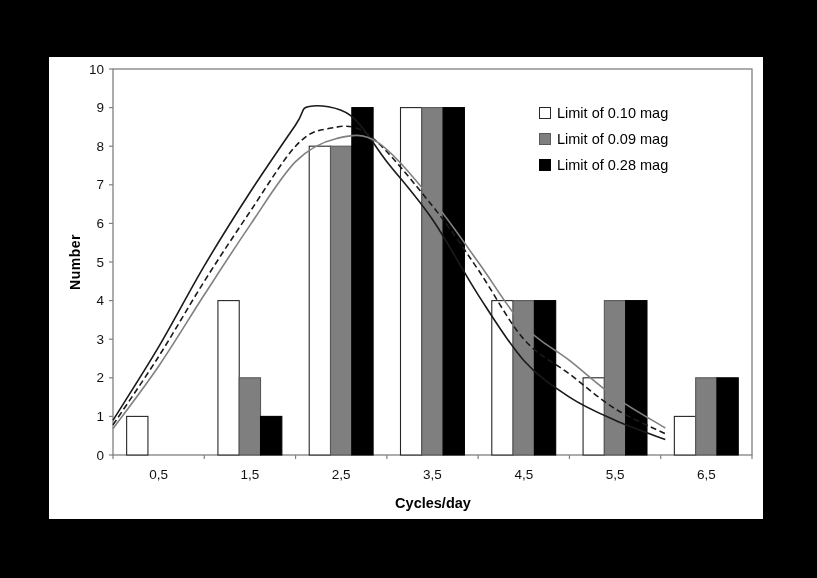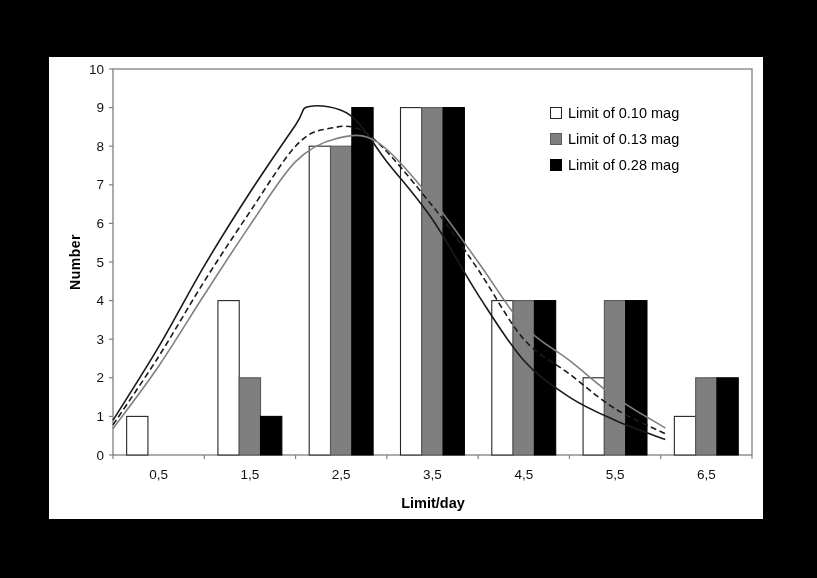--- a/index.html
+++ b/index.html
@@ -46,21 +46,21 @@
     left: 384px;
     top: 446px;
     transform: translate(-50%, -50%);
     font-size: 14.5px;
     font-weight: bold;
     color: #000;
     white-space: nowrap;
   }
   .legend {
     position: absolute;
-    left: 501px;
+    left: 490px;
     top: 43px;
     text-align: right;
   }
   .lrow {
     display: flex;
     align-items: center;
     height: 26px;
   }
   .sw {
     width: 12px;
@@ -138,30 +138,30 @@
         <rect x="394.1" y="50.6" width="21.3" height="347.4" fill="#000000" stroke="#000000" stroke-width="1.1"></rect>
         <rect x="485.39" y="243.6" width="21.3" height="154.4" fill="#000000" stroke="#000000" stroke-width="1.1"></rect>
         <rect x="576.67" y="243.6" width="21.3" height="154.4" fill="#000000" stroke="#000000" stroke-width="1.1"></rect>
         <rect x="667.96" y="320.8" width="21.3" height="77.2" fill="#000000" stroke="#000000" stroke-width="1.1"></rect>
         <path d="M 64 363.26 C 71.61 351.04 94.43 315.65 109.64 289.92 C 124.86 264.19 140.07 234.59 155.29 208.86 C 170.5 183.13 185.71 159 200.93 135.52 C 216.14 112.04 236.68 82.32 246.57 67.97 C 256.46 53.62 251.14 51.05 260.26 49.44 C 269.39 47.83 288.41 49.12 301.34 58.32 C 314.27 67.52 324.16 87.27 337.86 104.64 C 351.55 122.01 368.29 140.35 383.5 162.54 C 398.71 184.74 413.93 214.33 429.14 237.81 C 444.36 261.29 459.57 286.38 474.79 303.43 C 490 320.48 505.21 330.13 520.43 340.1 C 535.64 350.07 550.1 356.18 566.07 363.26 C 582.05 370.34 607.91 379.34 616.28 382.56" fill="none" stroke="#1a1a1a" stroke-width="1.6"></path>
         <path d="M 64 367.89 C 71.61 356.51 94.43 323.5 109.64 299.57 C 124.86 275.64 140.07 248.43 155.29 224.3 C 170.5 200.18 185.71 177.34 200.93 154.82 C 216.14 132.3 233.64 103.03 246.57 89.2 C 259.5 75.37 266.35 73.76 278.52 71.83 C 290.69 69.9 302.1 64.75 319.6 77.62 C 337.1 90.49 365.24 126.51 383.5 149.03 C 401.76 171.55 413.93 190.53 429.14 212.72 C 444.36 234.92 459.57 264.83 474.79 282.2 C 490 299.57 505.21 305.36 520.43 316.94 C 535.64 328.52 550.1 341.71 566.07 351.68 C 582.05 361.65 607.91 372.59 616.28 376.77" fill="none" stroke="#1a1a1a" stroke-width="1.6" stroke-dasharray="6 3.5"></path>
         <path d="M 64 371.75 C 71.61 361.33 94.43 331.54 109.64 309.22 C 124.86 286.9 140.07 261.29 155.29 237.81 C 170.5 214.33 185.71 190.52 200.93 168.33 C 216.14 146.14 232.12 119.11 246.57 104.64 C 261.03 90.17 273.96 84.7 287.65 81.48 C 301.34 78.26 312.75 75.05 328.73 85.34 C 344.7 95.63 366.76 123.3 383.5 143.24 C 400.24 163.18 413.93 184.09 429.14 205 C 444.36 225.91 459.57 252.29 474.79 268.69 C 490 285.1 505.21 291.53 520.43 303.43 C 535.64 315.33 550.1 328.84 566.07 340.1 C 582.05 351.36 607.91 365.83 616.28 370.98" fill="none" stroke="#808080" stroke-width="1.6"></path>
       </svg>
 
     <div class="ylabel">Number</div>
-    <div class="xlabel">Limit/day</div>
+    <div class="xlabel">Cycles/day</div>
 
     <div class="legend">
       <div class="lrow">
         <span class="sw" style="background: rgb(255, 255, 255); border-color: rgb(38, 38, 38);"></span>
         <span class="ltext">Limit of 0.10 mag</span>
       </div>
       <div class="lrow">
         <span class="sw" style="background: rgb(127, 127, 127); border-color: rgb(89, 89, 89);"></span>
-        <span class="ltext">Limit of 0.13 mag</span>
+        <span class="ltext">Limit of 0.09 mag</span>
       </div>
       <div class="lrow">
         <span class="sw" style="background: rgb(0, 0, 0); border-color: rgb(0, 0, 0);"></span>
         <span class="ltext">Limit of 0.28 mag</span>
       </div>
     </div>
   </div>
 </div>
 
 </body></html>

